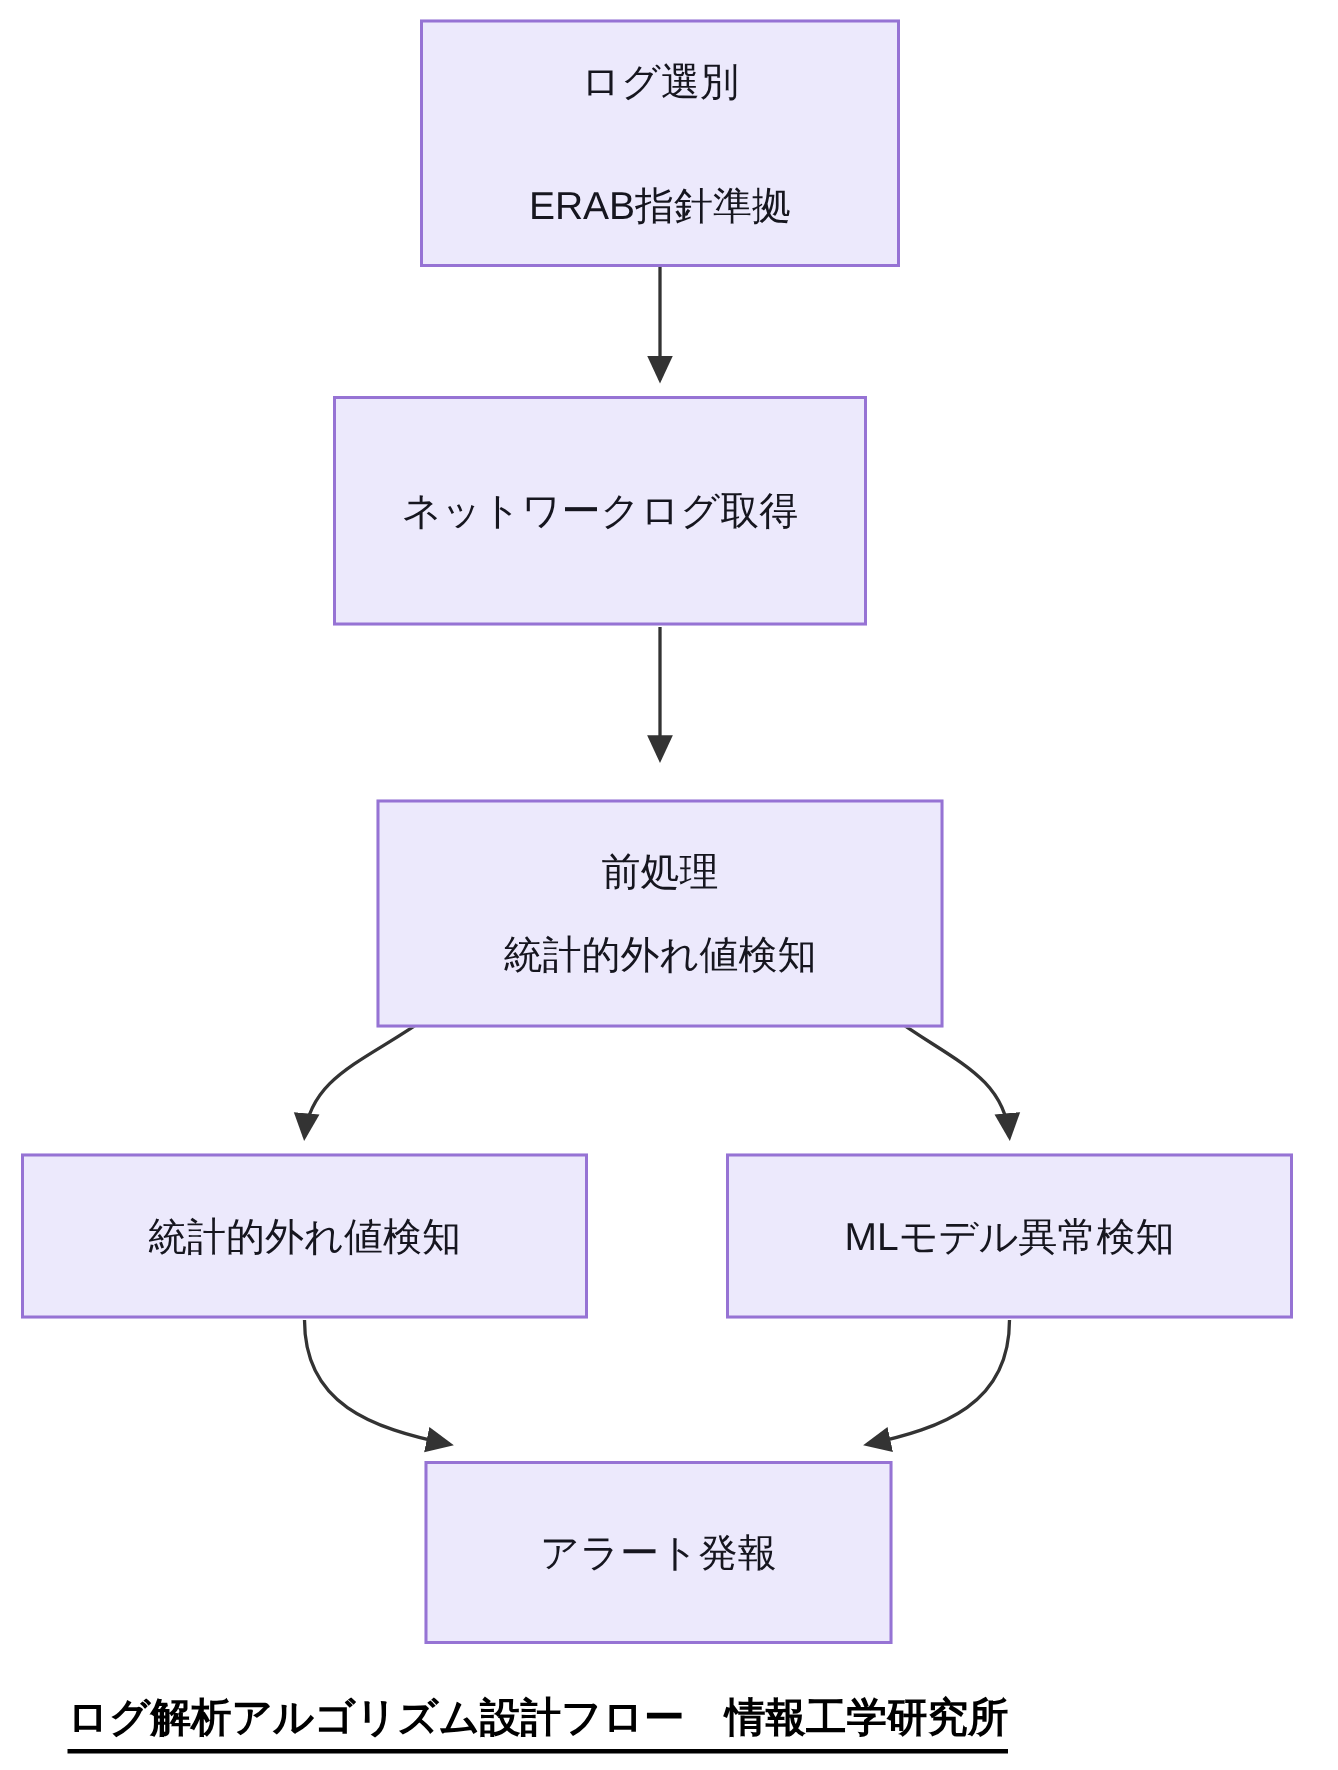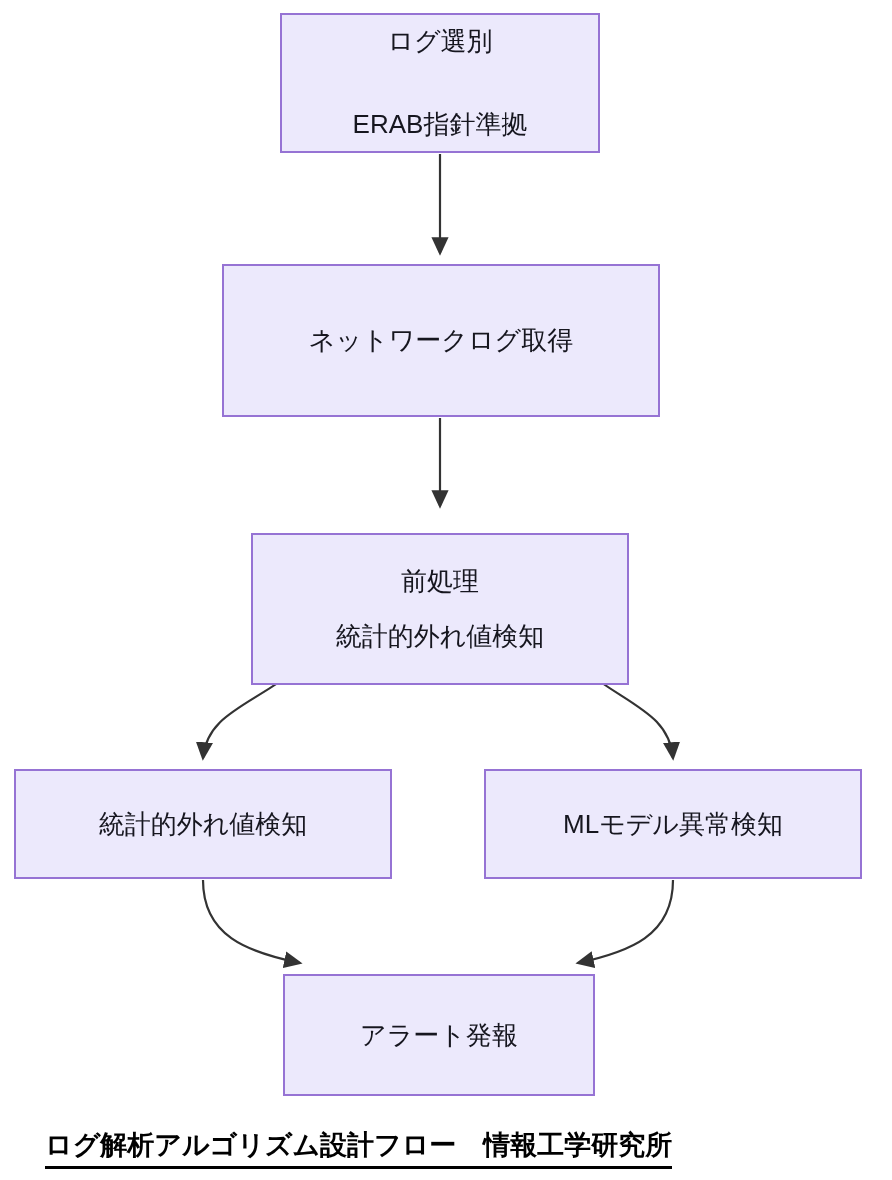--- a/index.html
+++ b/index.html
@@ -48,22 +48,22 @@
     white-space: nowrap;
   }
   .node .node-line {
     display: block;
   }
   .node .node-line + .node-line {
     margin-top: 16px;
   }
 
   
-  #node-log-select      { left: 280px; top: 13px;  width: 320px; height: 140px; gap: 28px; }
-  #node-net-log         { left: 222px; top: 264px; width: 438px; height: 153px; }
+  #node-log-select      { left: 280px; top: 13px;  width: 320px; height: 165px; gap: 28px; }
+  #node-net-log         { left: 222px; top: 264px; width: 356px; height: 153px; }
   #node-preprocess      { left: 251px; top: 533px; width: 378px; height: 152px; }
   #node-stat-outlier    { left: 14px;  top: 769px; width: 378px; height: 110px; }
   #node-ml-anomaly      { left: 484px; top: 769px; width: 378px; height: 110px; }
   #node-alert           { left: 283px; top: 974px; width: 312px; height: 122px; }
 
   .caption {
     position: absolute;
     left: 0;
     top: 1127px;
     width: 892px;

